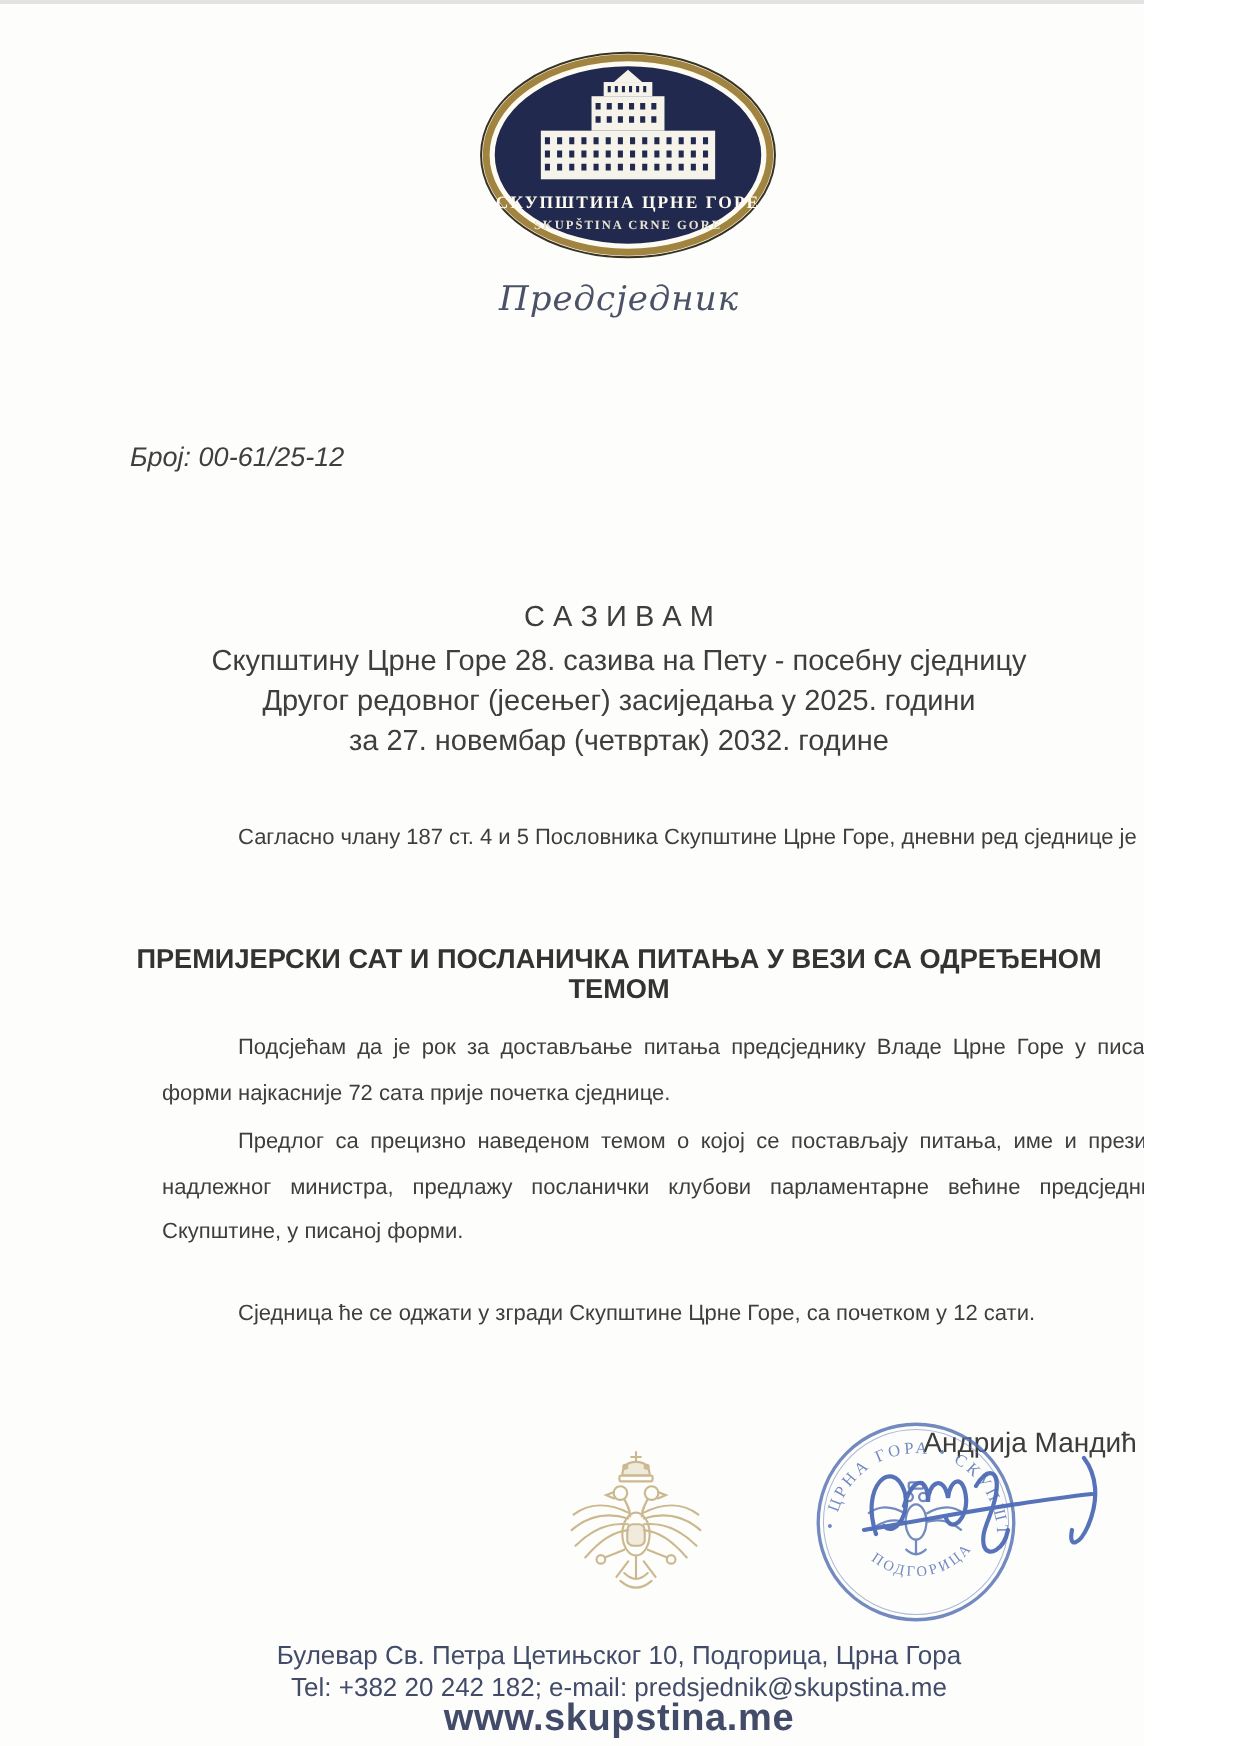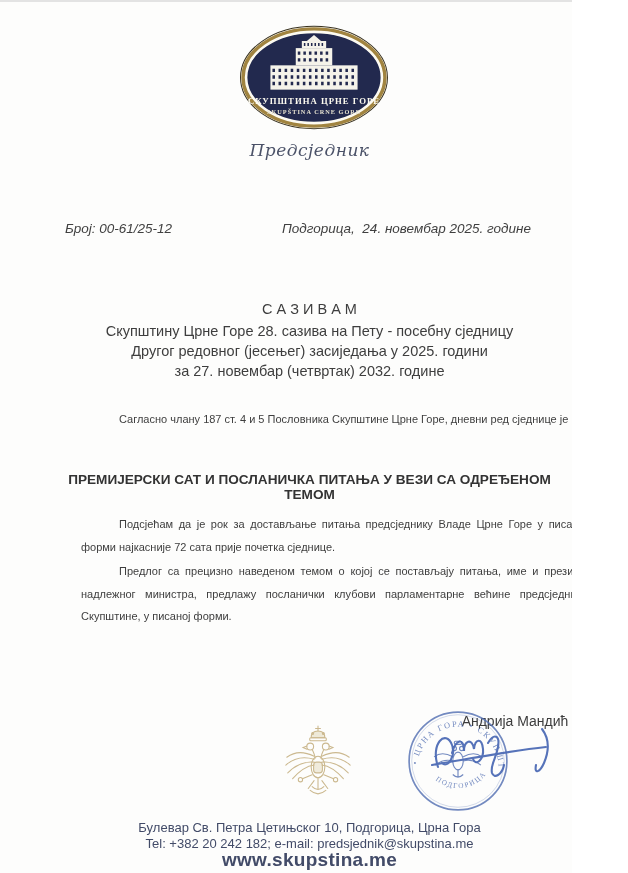--- a/index.html
+++ b/index.html
@@ -78,37 +78,37 @@
       <line x1="34" y1="58" x2="116" y2="58" stroke="#22294e" stroke-width="3.4" stroke-dasharray="2.5 3.5"></line>
       <text x="75" y="78" text-anchor="middle" font-family="Liberation Serif,serif" font-weight="bold" font-size="8.6" fill="#fdfbf0" letter-spacing="1">СКУПШТИНА ЦРНЕ ГОРЕ</text>
       <text x="75" y="88.5" text-anchor="middle" font-family="Liberation Serif,serif" font-weight="bold" font-size="6.2" fill="#e8e4d2" letter-spacing="1">SKUPŠTINA CRNE GORE</text>
     </svg>
   </div>
 
   <div class="abs centered predsjednik">Предсједник</div>
 
   <div class="abs ref-row">
     <span>Број: 00-61/25-12</span>
-    <span>Подгорица,  24. новембар 2025. године</span>
   </div>
 
 
   <div class="abs centered sazivam">
     <div class="title">С А З И В А М</div>
     <div>Скупштину Црне Горе 28. сазива на Пету - посебну сједницу</div>
     <div>Другог редовног (јесењег) засиједања у 2025. години</div>
     <div>за 27. новембар (четвртак) 2032. године</div>
   </div>
 
   <div class="abs para agenda-intro">Сагласно члану 187 ст. 4 и 5 Пословника Скупштине Црне Горе, дневни ред сједнице је</div>
 
   <div class="abs centered agenda-title">ПРЕМИЈЕРСКИ САТ И ПОСЛАНИЧКА ПИТАЊА У ВЕЗИ СА ОДРЕЂЕНОМ ТЕМОМ</div>
 
   <div class="abs para para-1">Подсјећам да је рок за достављање питања предсједнику Владе Црне Горе у писаној форми најкасније 72 сата прије почетка сједнице.</div>
   <div class="abs para para-2">Предлог са прецизно наведеном темом о којој се постављају питања, име и презиме надлежног министра, предлажу посланички клубови парламентарне већине предсједнику Скупштине, у писаној форми.</div>
+  <div class="abs para para-3">Сједница ће се оджати у згради Скупштине Црне Горе, са почетком у 12 сати.</div>
 
   <div class="abs sig-name">Андрија Мандић</div>
 
   <div class="abs stamp">
     <svg viewBox="0 0 100 100" width="104" height="104">
       <circle cx="50" cy="50" r="47" fill="none" stroke="#5571b3" stroke-width="1.6"></circle>
       <circle cx="50" cy="50" r="44.5" fill="none" stroke="#5571b3" stroke-width="0.5" opacity="0.6"></circle>
       <defs>
         <path id="stamp-top-arc" d="M11,56 A39,39 0 1 1 89,56" fill="none"></path>
         <path id="stamp-bottom-arc" d="M20,58 A34,34 0 0 0 80,58" fill="none"></path>

